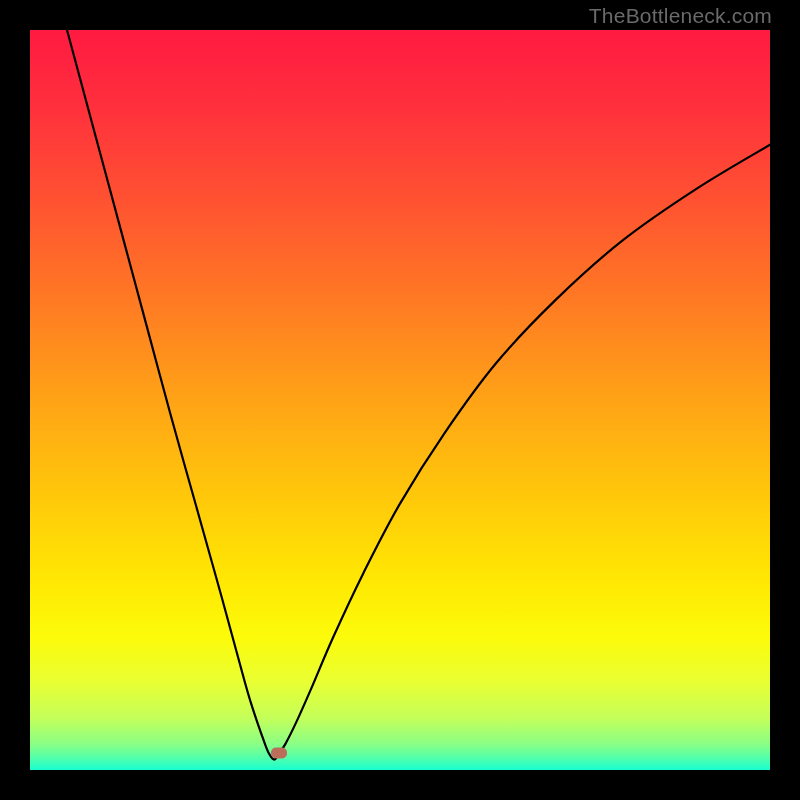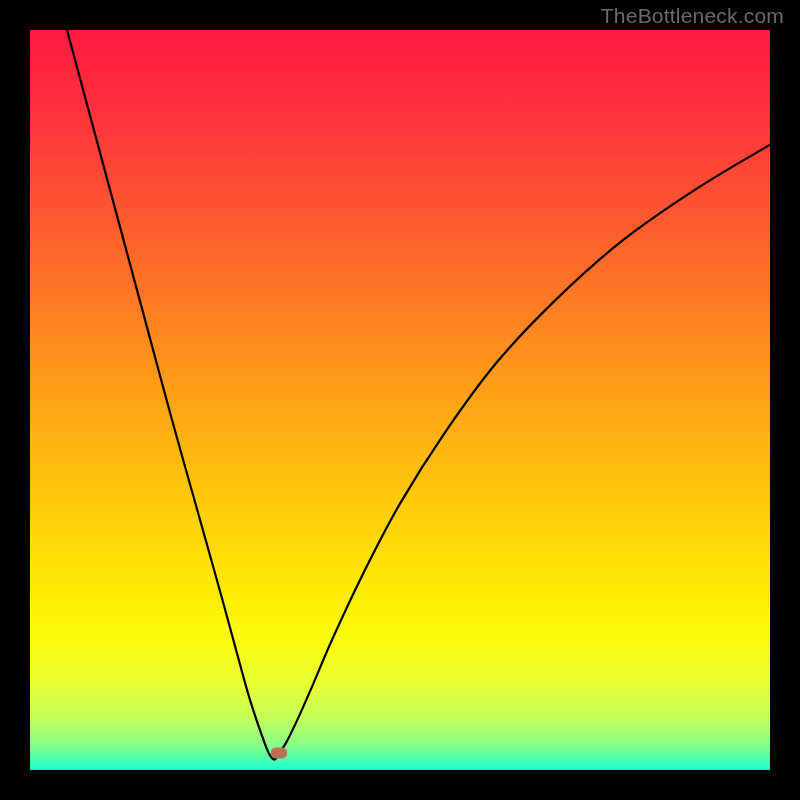--- a/index.html
+++ b/index.html
@@ -44,21 +44,21 @@
   .marker {
     position: absolute;
     width: 16px;
     height: 11px;
     border-radius: 5px;
     transform: translate(-50%, -50%);
   }
   .watermark {
     position: absolute;
     top: 4px;
-    right: 16px;
+    right: 28px;
     color: #6a6a6a;
     font-size: 21px;
     letter-spacing: 0.2px;
     font-weight: 500;
   }
 </style>
 </head>
 <body>
 
 <div class="frame">

